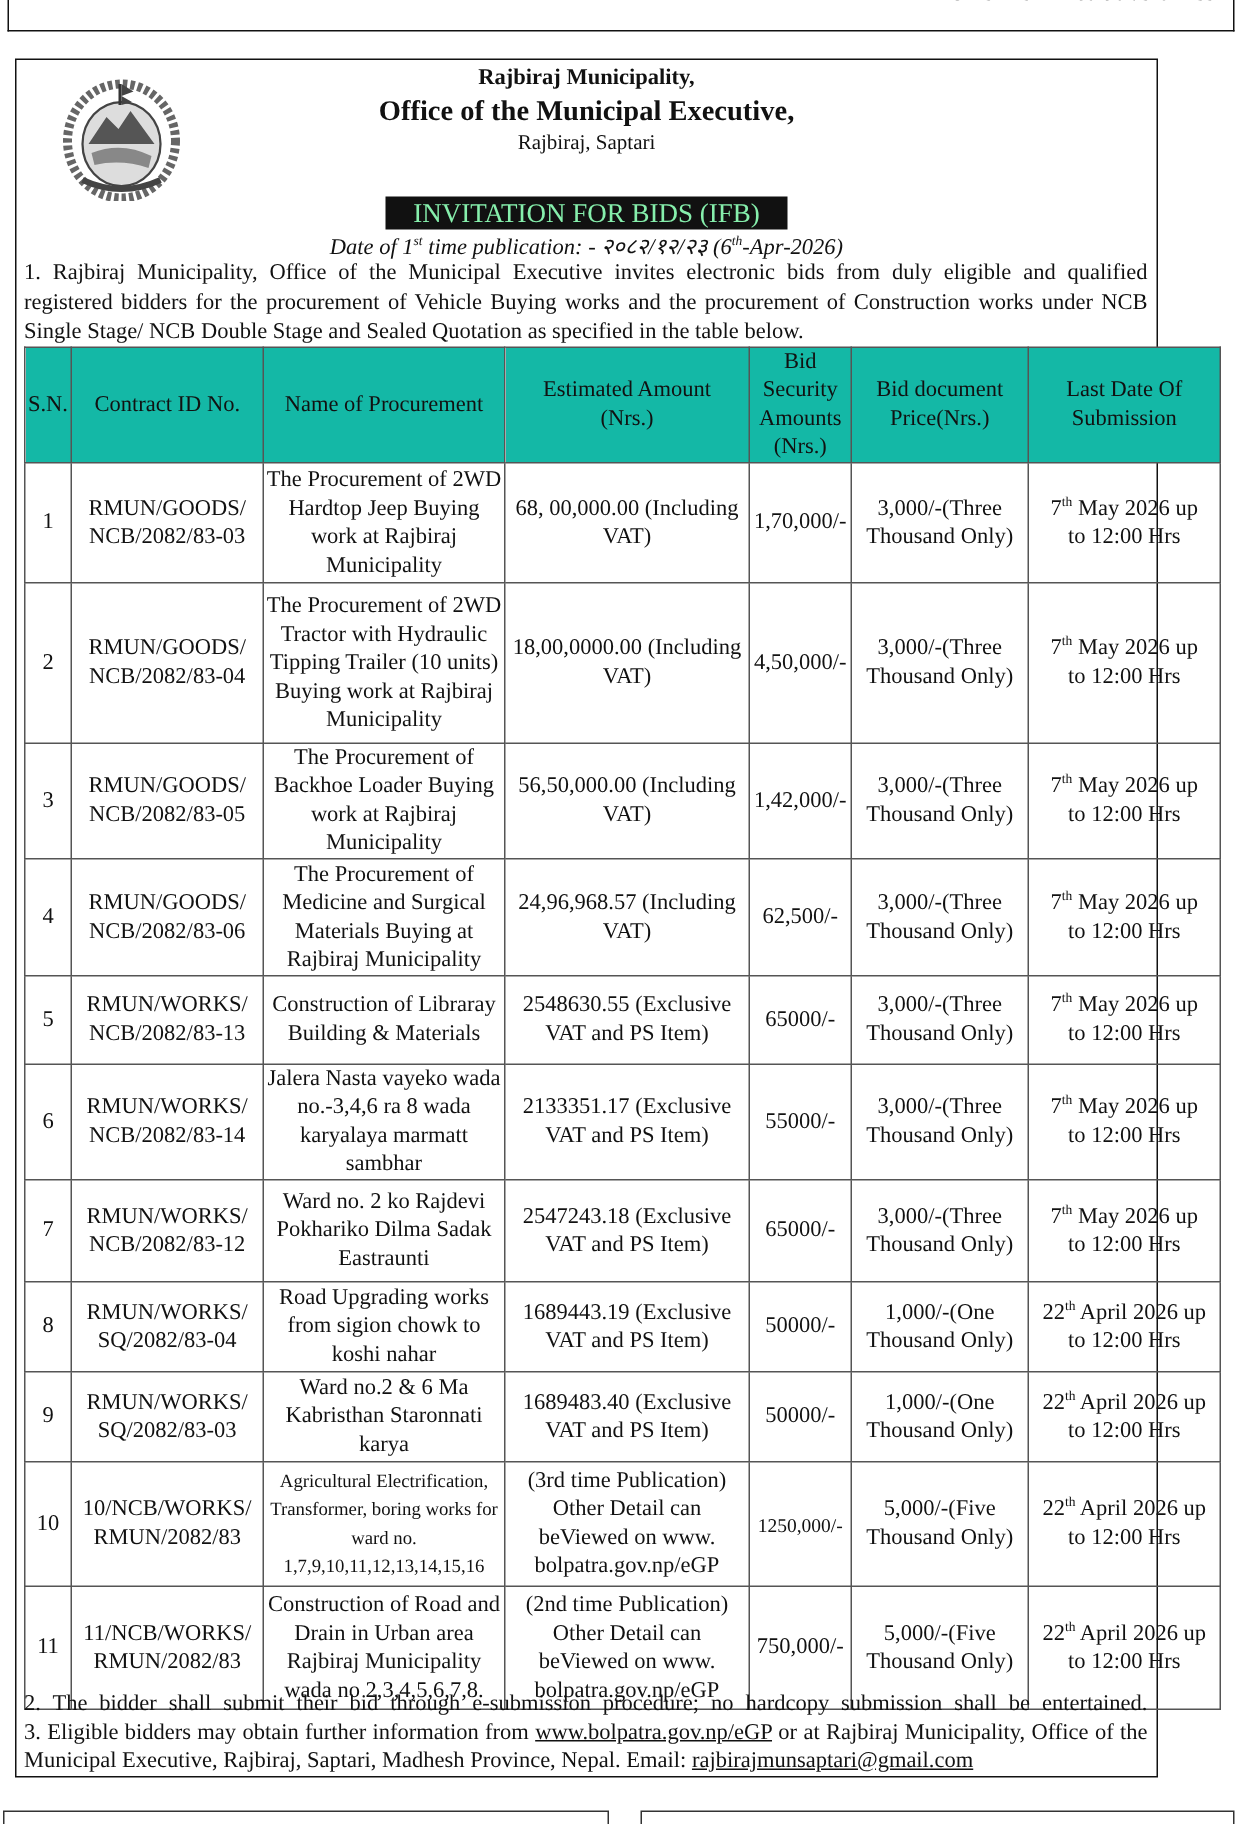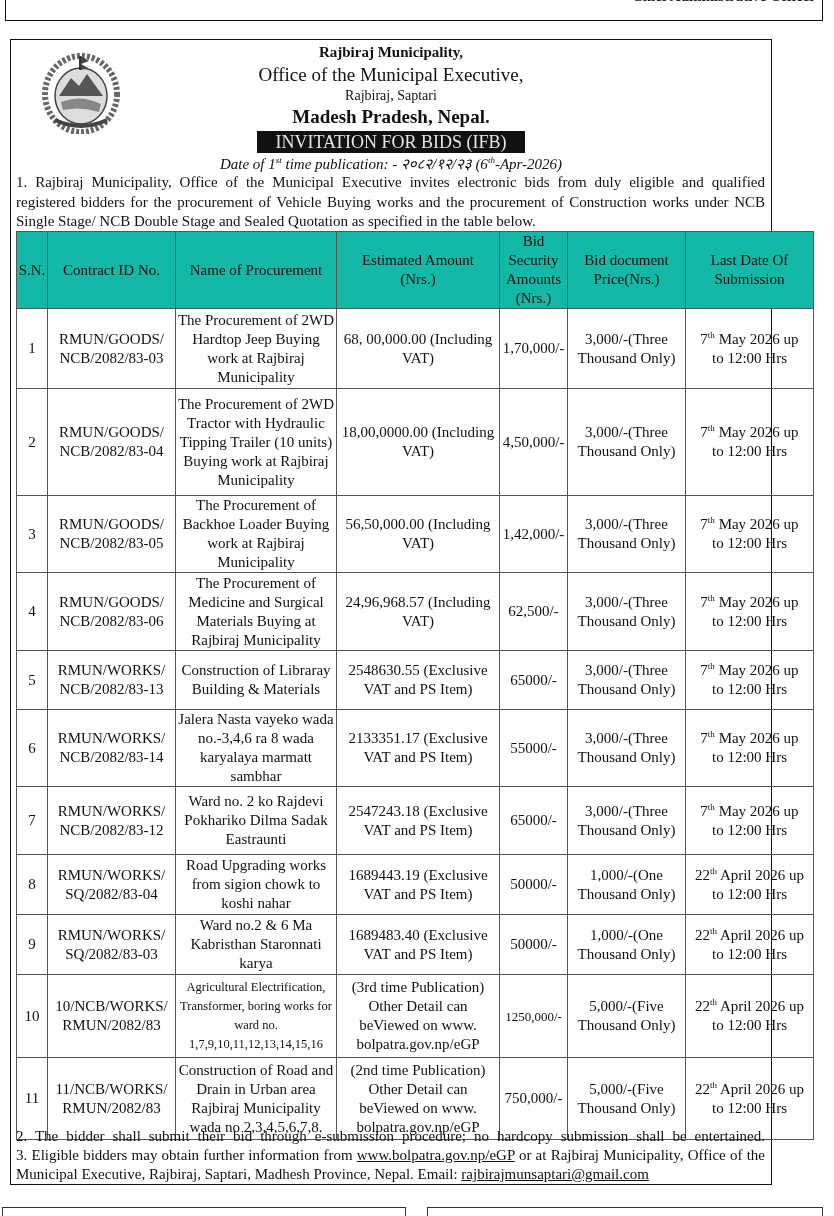--- a/index.html
+++ b/index.html
@@ -6,25 +6,25 @@
   body { width:834px; height:1216px; position:relative; overflow:hidden;
          font-family:"Liberation Serif", serif; color:#111; }
   .top-box { position:absolute; left:5px; top:-4px; width:816px; height:24px;
              border:1.5px solid #111; border-top:none; }
   .top-box .txt { position:absolute; right:6px; top:-8px; font-size:15px; font-weight:bold; color:#222; }
   .notice { position:absolute; left:10px; top:39px; width:762px; height:1146px;
             border:1.5px solid #111; box-sizing:border-box; }
   .emblem { position:absolute; left:30px; top:12px; width:80px; height:82px; }
   .hdr { position:absolute; left:0; right:0; text-align:center; }
   .h1 { top:4px; font-size:15px; font-weight:bold; }
-  .h2 { top:24px; font-size:19px; font-weight:normal; }
+  .h2 { top:24px; font-size:19px; font-weight:bold; }
   .h3 { top:48px; font-size:14px; }
   .h4 { top:66px; font-size:19px; font-weight:bold; }
   .ifb { top:91px; }
-  .ifb span { background:#111; color:#e5e5e5; font-size:18px; padding:0 18px; display:inline-block; line-height:22px; }
+  .ifb span { background:#111; color:#86efac; font-size:18px; padding:0 18px; display:inline-block; line-height:22px; }
   .pubdate { top:113px; font-size:15px;font-style:italic; }
   sup { font-size:9px; line-height:0; }
   .para1 { position:absolute; left:5px; right:6px; top:133px; font-size:15px; line-height:19.5px; text-align:justify; }
   table.bids { position:absolute; left:5px; top:191px; width:797px; border-collapse:collapse; table-layout:fixed; font-size:15px; }
   table.bids th, table.bids td { border:1.6px solid #555; text-align:center; vertical-align:middle; padding:0 1px; line-height:19px; overflow:hidden; }
   table.bids th { background:#14b8a6; font-weight:normal; font-size:15px; }
   table.bids td.sn { font-size:15px; }
   .foot { position:absolute; left:5px; right:6px; font-size:15px; line-height:19px; text-align:justify; }
   .foot1 { top:1087px; text-align-last:justify; }
   .foot2 { top:1106px; }
@@ -46,21 +46,20 @@
     <polygon points="18,44 30,26 38,34 46,22 62,44" fill="#555"></polygon>
     <path d="M20,50 Q40,42 60,52 L58,60 Q40,54 22,58 Z" fill="#888"></path>
     <rect x="38" y="4" width="2" height="14" fill="#333"></rect>
     <polygon points="40,4 48,9 40,12 47,16 40,18" fill="#444"></polygon>
     <path d="M14,68 Q40,80 66,68" fill="none" stroke="#444" stroke-width="4"></path>
   </svg>
 
   <div class="hdr h1">Rajbiraj Municipality,</div>
   <div class="hdr h2">Office of the Municipal Executive,</div>
   <div class="hdr h3">Rajbiraj, Saptari</div>
-  <div class="hdr h4">Madesh Pradesh, Nepal.</div>
   <div class="hdr ifb">
     <span>INVITATION FOR BIDS (IFB)</span>
   </div>
   <div class="hdr pubdate">
     <span>Date of 1</span><sup>st</sup><span> time publication: - २०८२/१२/२३ (6</span><sup>th</sup><span>-Apr-2026)</span>
   </div>
 
   <div class="para1">1. Rajbiraj Municipality, Office of the Municipal Executive invites electronic bids from duly eligible and qualified registered bidders for the procurement of Vehicle Buying works and the procurement of Construction works under NCB Single Stage/ NCB Double Stage and Sealed Quotation as specified in the table below.</div>
 
   <table class="bids">

